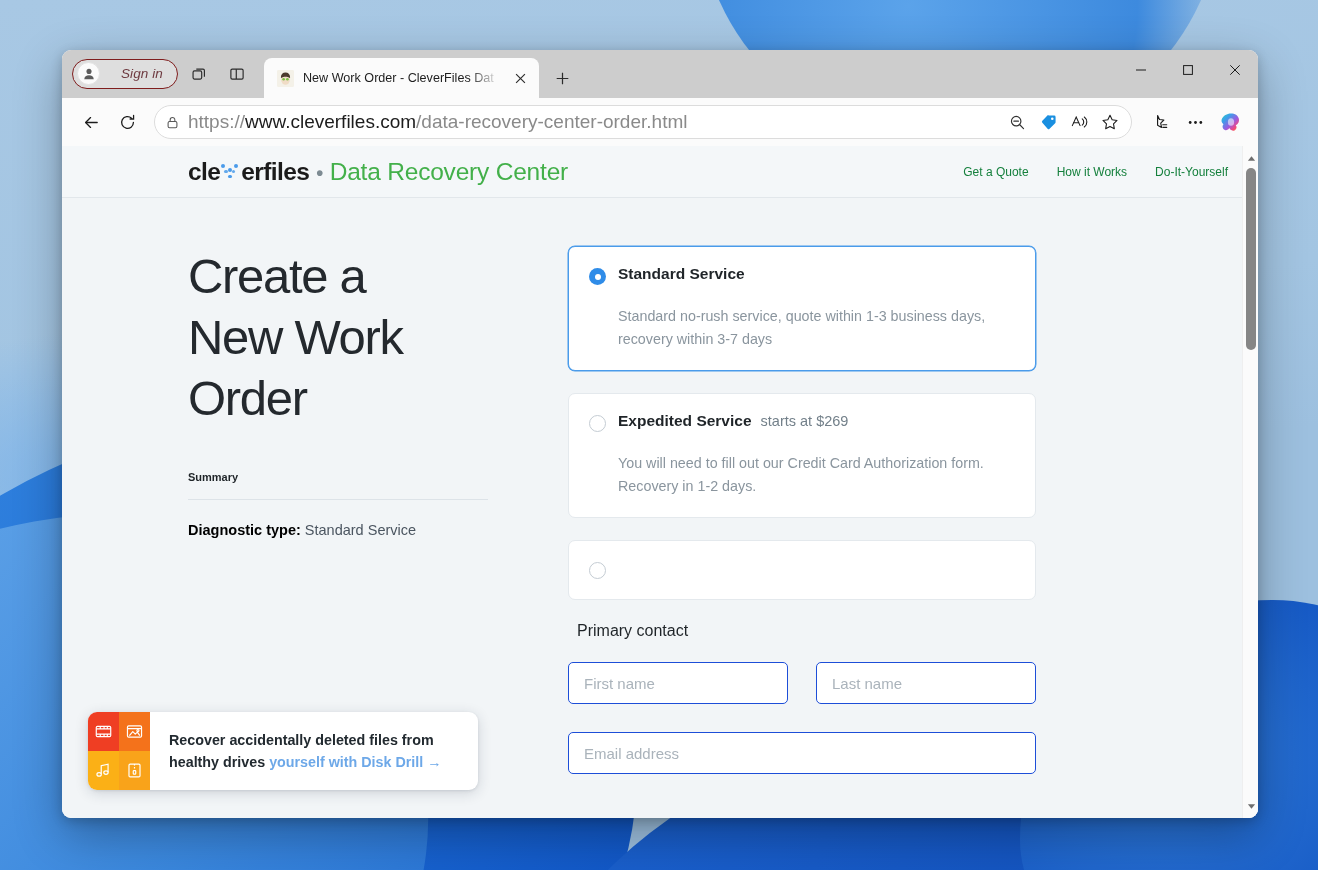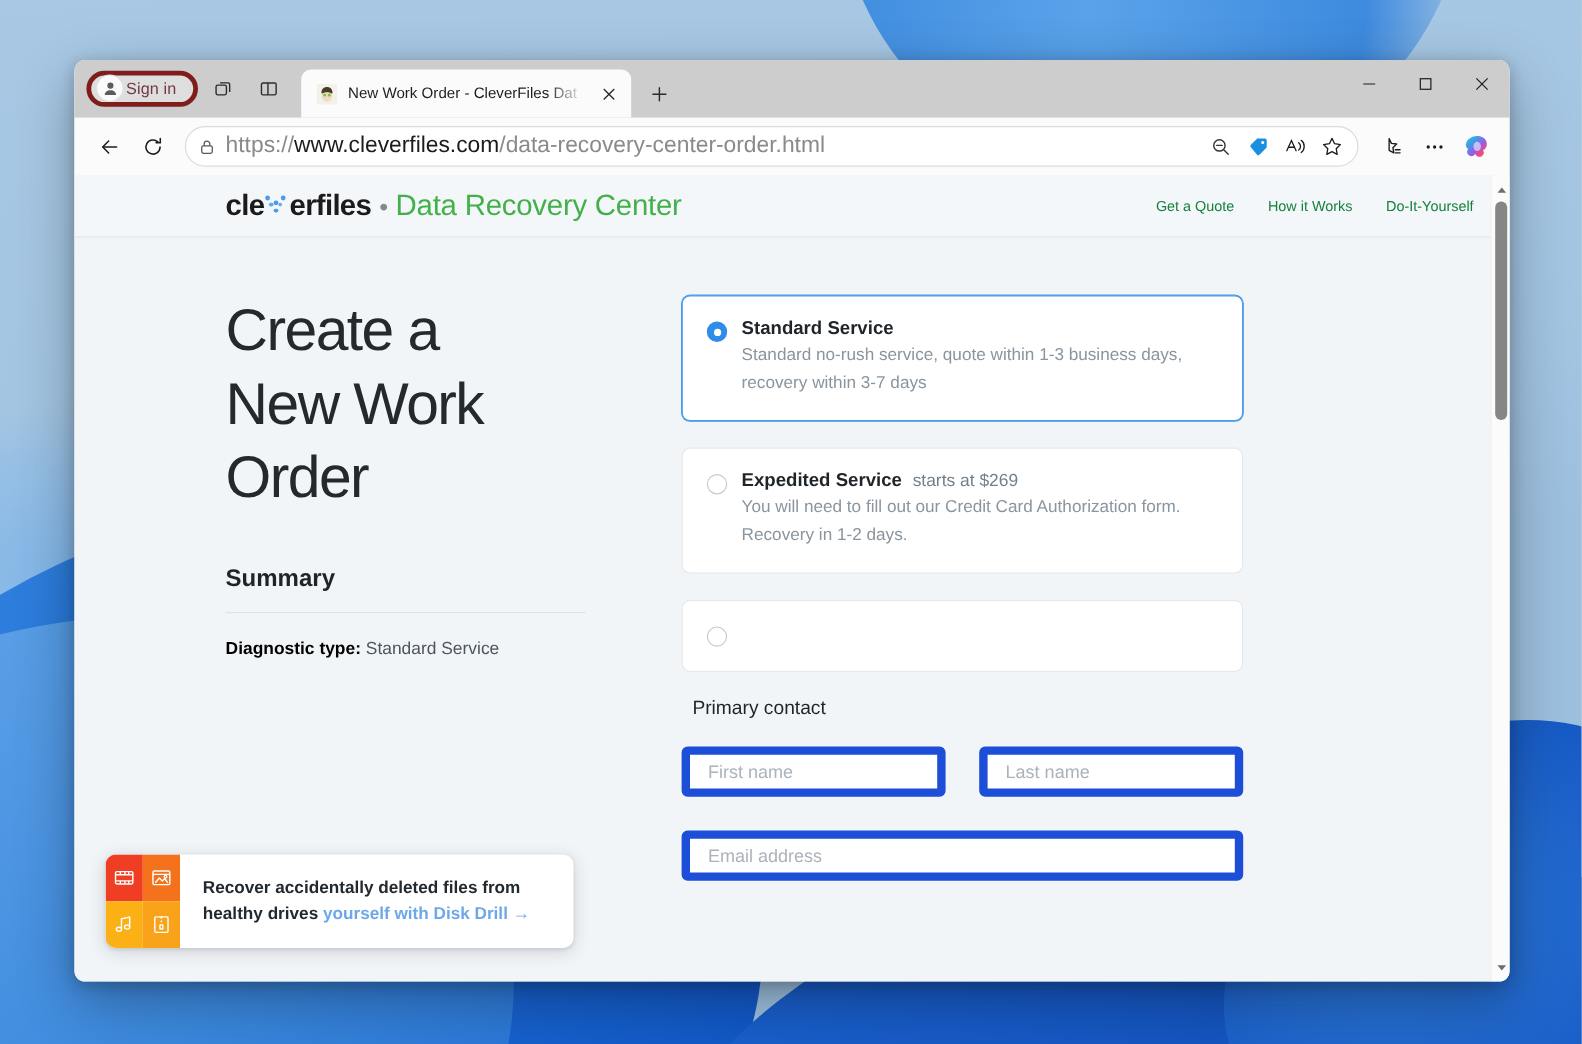--- a/index.html
+++ b/index.html
@@ -73,26 +73,27 @@
     align-items: flex-end;
     padding: 0 0 0 10px;
     position: relative;
   }
   .tabstrip-left {
     display: flex; align-items: center;
     height: 48px; gap: 4px;
     padding-bottom: 1px;
   }
   .signin-pill {
-    display: flex; align-items: center; gap: 2px;
+    display: flex; align-items: center; gap: 21px;
     height: 30px; padding: 0 14px 0 4px;
-    border: 4px solid #7f1d1d;
+    border: 1px solid #7f1d1d;
     border-radius: 16px;
     background: rgba(255,255,255,.35);
     cursor: pointer;
+    font-style: italic;
   }
   .signin-avatar {
     width: 23px; height: 23px; border-radius: 50%;
     background: #fbfbfb;
     display: flex; align-items: center; justify-content: center;
     border: 1px solid #e2e2e2;
   }
   .signin-text {
     font-size: 13.5px; color: #6e3a40; letter-spacing: .1px;
   }
@@ -238,21 +239,21 @@
   .col-left { width: 300px; flex: 0 0 300px; }
   .col-right { flex: 1 1 auto; max-width: 468px; }
 
   .hero {
     font-size: 49px; line-height: 61px;
     font-weight: 400; color: #24292e;
     letter-spacing: -1.3px;
   }
   .summary-title {
     margin-top: 42px;
-    font-size: 20px; font-weight: 700; color: #1f2428;
+    font-size: 11px; font-weight: 700; color: #1f2428;
   }
   .summary-rule {
     margin-top: 16px;
     height: 1px; background: #dde3e8;
   }
   .summary-row {
     margin-top: 22px;
     font-size: 14.5px; color: #4b5560;
   }
   .summary-row b { color: #000000; font-weight: 700; }
@@ -296,34 +297,34 @@
     display: flex; align-items: baseline; gap: 9px;
     flex-wrap: wrap;
   }
   .svc-name {
     font-size: 15.5px; font-weight: 700; color: #1f2428;
   }
   .svc-note {
     font-size: 14.5px; color: #73808a; font-weight: 400;
   }
   .svc-desc {
-    margin-top: 2px;
+    margin-top: 22px;
     font-size: 14.3px; line-height: 22.5px; color: #8a959e;
   }
 
   .section-title {
     margin: 12px 0 22px 9px;
     font-size: 16px; font-weight: 400; color: #1f2428;
   }
   .field-row { display: flex; gap: 28px; margin-bottom: 28px; }
   .field {
     flex: 1 1 0;
     height: 42px;
     background: #fff;
-    border: 7px solid #1d4ed8;
+    border: 1px solid #1d4ed8;
     border-radius: 5px;
     display: flex; align-items: center;
     padding: 0 15px;
     cursor: text;
   }
   .field .ph {
     font-size: 15px; color: #aab3bb;
   }
   .field.wide { flex: 1 1 100%; }
 

